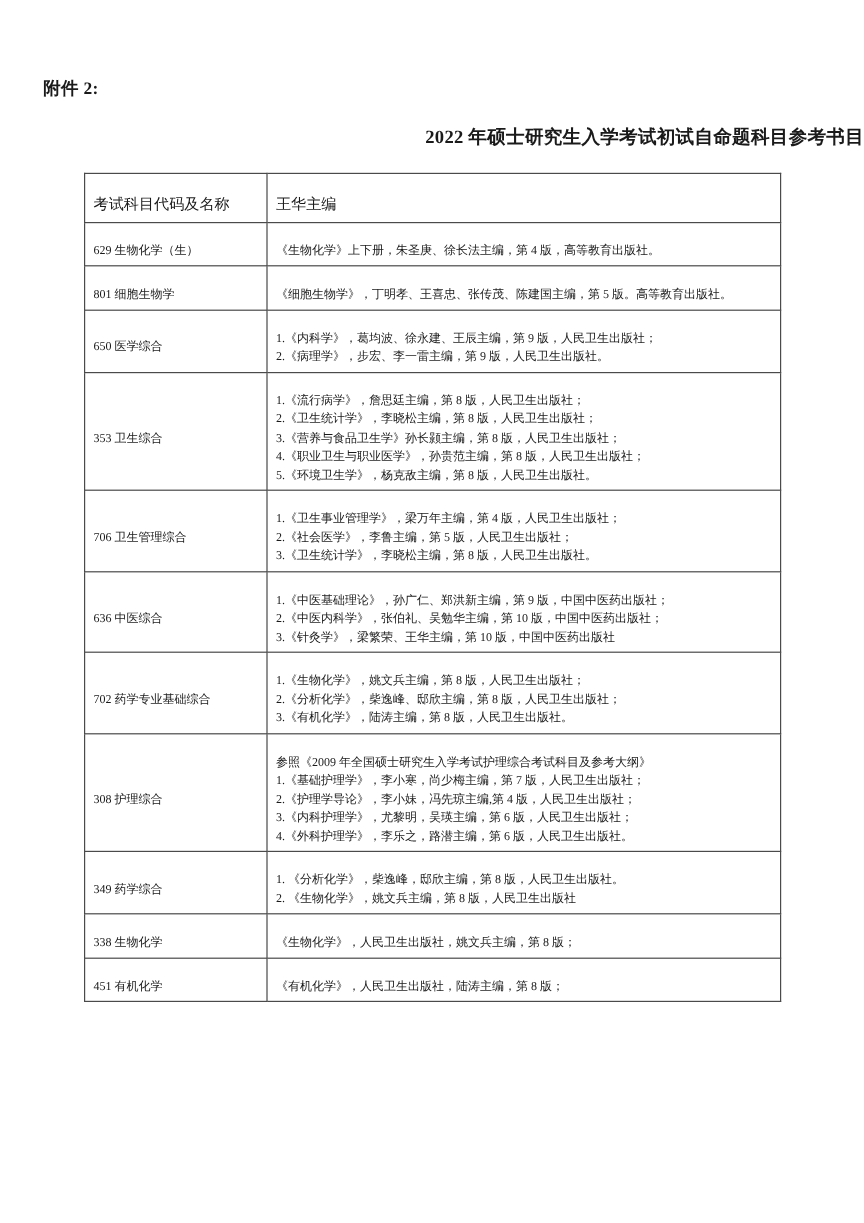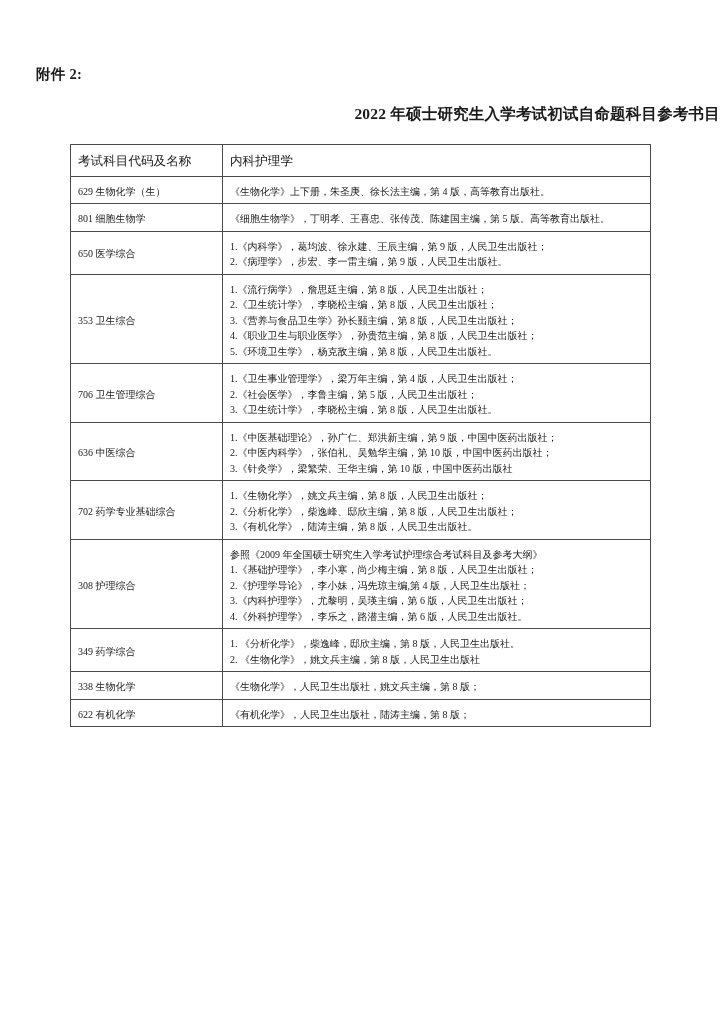--- a/index.html
+++ b/index.html
@@ -46,21 +46,21 @@
     top: 144px;
     width: 580px;
     border-collapse: collapse;
     table-layout: fixed;
     font-size: 11.2px;
     line-height: 1.55;
   }
   table.ref-table td,
   table.ref-table th {
     border: 1px solid #4a4a4a;
-    padding: 7px 6px 4px 7px;
+    padding: 16px 6px 4px 7px;
     vertical-align: middle;
     text-align: left;
     font-weight: normal;
   }
   table.ref-table col.col-code { width: 152px; }
   table.ref-table col.col-books { width: 428px; }
 
   thead th {
     text-align: center;
     font-weight: bold;
@@ -93,21 +93,21 @@
   <div class="doc-title">2022 年硕士研究生入学考试初试自命题科目参考书目</div>
 
   <table class="ref-table">
     <colgroup>
       <col class="col-code">
       <col class="col-books">
     </colgroup>
     <thead>
       <tr>
         <th>考试科目代码及名称</th>
-        <th>内科护理学</th>
+        <th>王华主编</th>
       </tr>
     </thead>
     <tbody id="table-body">
         <tr>
           <td class="code-cell">629  生物化学（生）</td>
           <td class="books-cell">
             <span class="book-line">《生物化学》上下册，朱圣庚、徐长法主编，第 4 版，高等教育出版社。</span>
           </td>
         </tr>
         <tr>
@@ -154,41 +154,41 @@
           <td class="books-cell">
             <span class="book-line">1.《生物化学》，姚文兵主编，第 8 版，人民卫生出版社；</span>
             <span class="book-line">2.《分析化学》，柴逸峰、邸欣主编，第 8 版，人民卫生出版社；</span>
             <span class="book-line">3.《有机化学》，陆涛主编，第 8 版，人民卫生出版社。</span>
           </td>
         </tr>
         <tr>
           <td class="code-cell">308  护理综合</td>
           <td class="books-cell">
             <span class="book-line">参照《2009 年全国硕士研究生入学考试护理综合考试科目及参考大纲》</span>
-            <span class="book-line">1.《基础护理学》，李小寒，尚少梅主编，第 8 版，人民卫生出版社；</span>
+            <span class="book-line">1.《基础护理学》，李小寒，尚少梅主编，第 7 版，人民卫生出版社；</span>
             <span class="book-line">2.《护理学导论》，李小妹，冯先琼主编,第 4 版，人民卫生出版社；</span>
             <span class="book-line">3.《内科护理学》，尤黎明，吴瑛主编，第 6 版，人民卫生出版社；</span>
             <span class="book-line">4.《外科护理学》，李乐之，路潜主编，第 6 版，人民卫生出版社。</span>
           </td>
         </tr>
         <tr>
           <td class="code-cell">349  药学综合</td>
           <td class="books-cell">
             <span class="book-line">1.  《分析化学》，柴逸峰，邸欣主编，第 8 版，人民卫生出版社。</span>
             <span class="book-line">2.  《生物化学》，姚文兵主编，第 8 版，人民卫生出版社</span>
           </td>
         </tr>
         <tr>
           <td class="code-cell">338  生物化学</td>
           <td class="books-cell">
             <span class="book-line">《生物化学》，人民卫生出版社，姚文兵主编，第 8 版；</span>
           </td>
         </tr>
         <tr>
-          <td class="code-cell">622  有机化学</td>
+          <td class="code-cell">451  有机化学</td>
           <td class="books-cell">
             <span class="book-line">《有机化学》，人民卫生出版社，陆涛主编，第 8 版；</span>
           </td>
         </tr>
       </tbody>
   </table>
 
 </div>
 
 </body></html>

